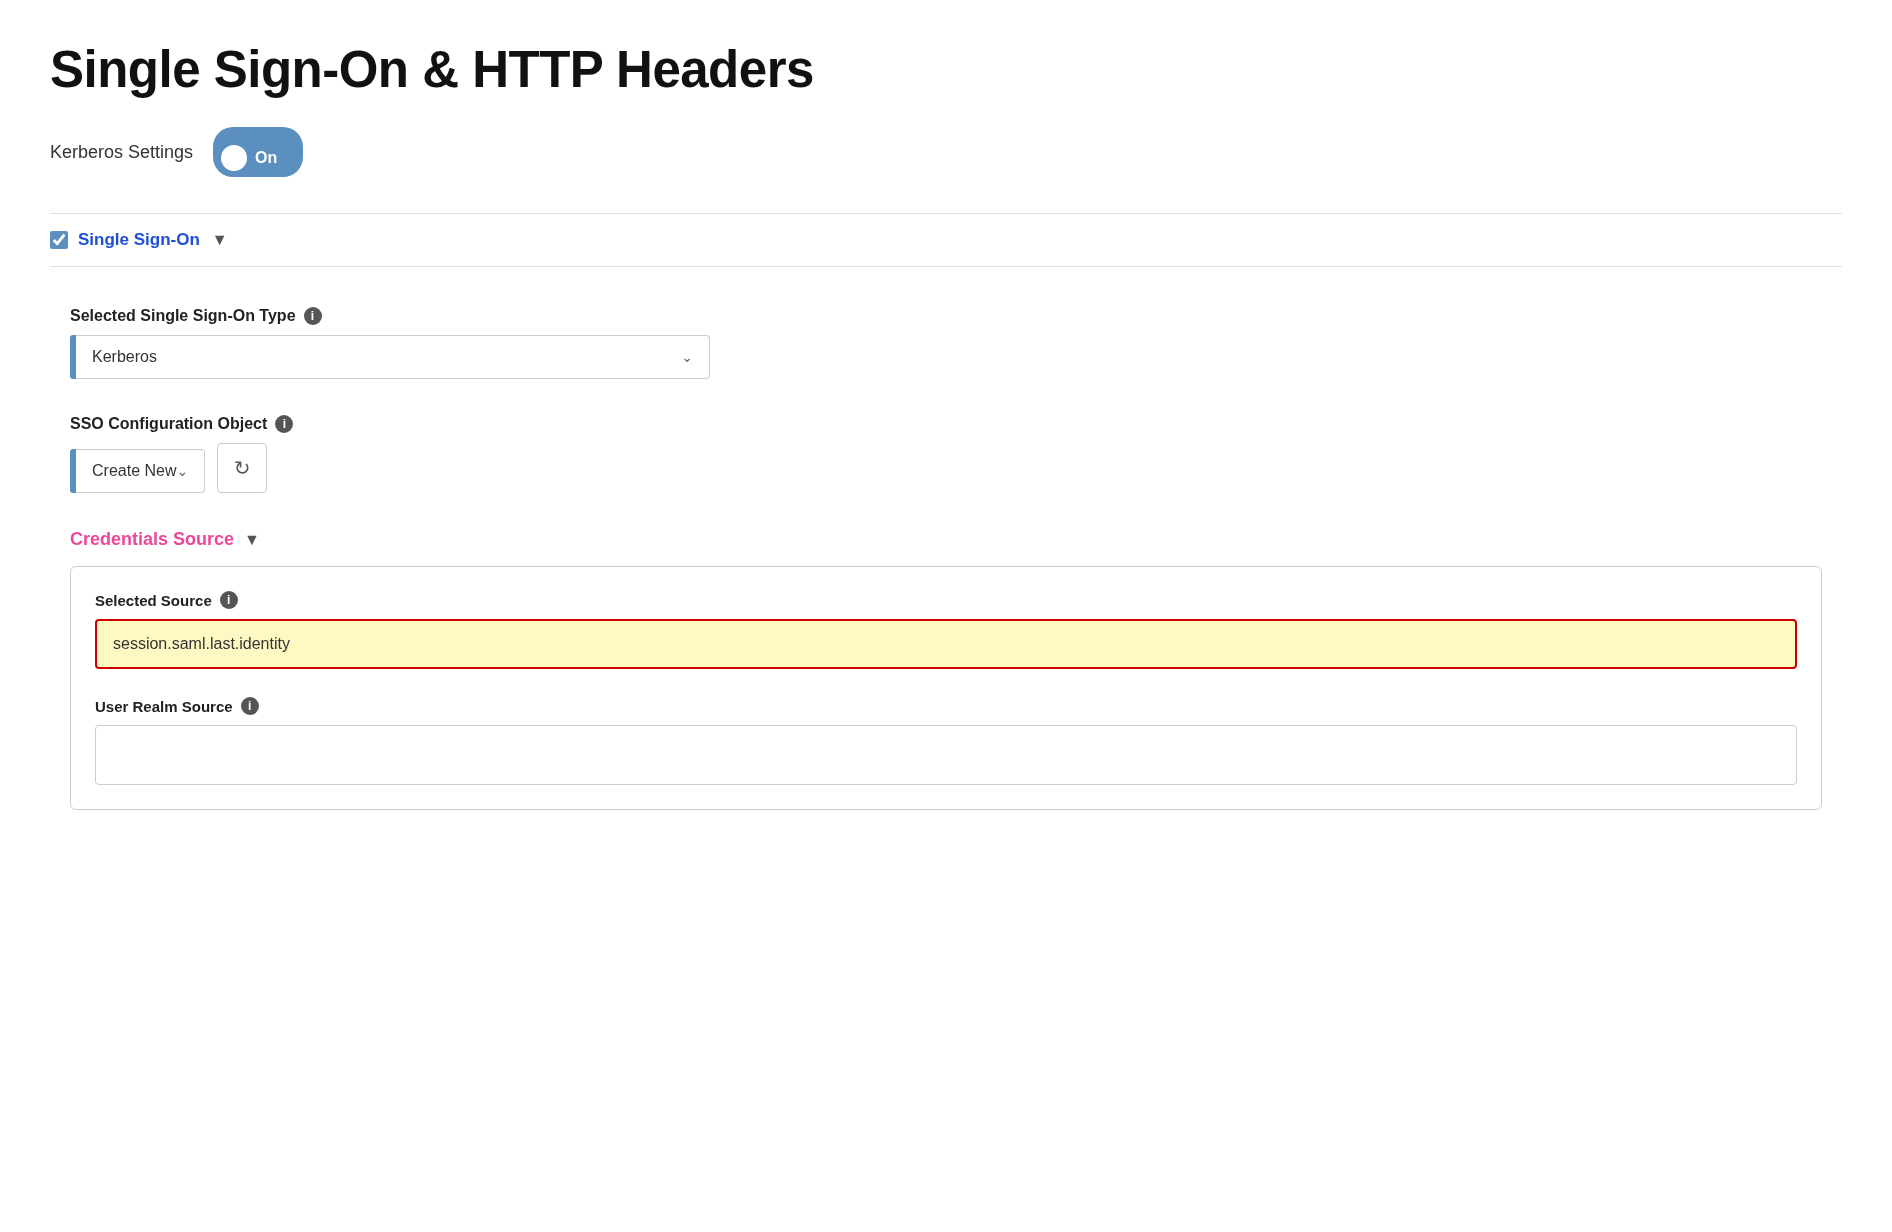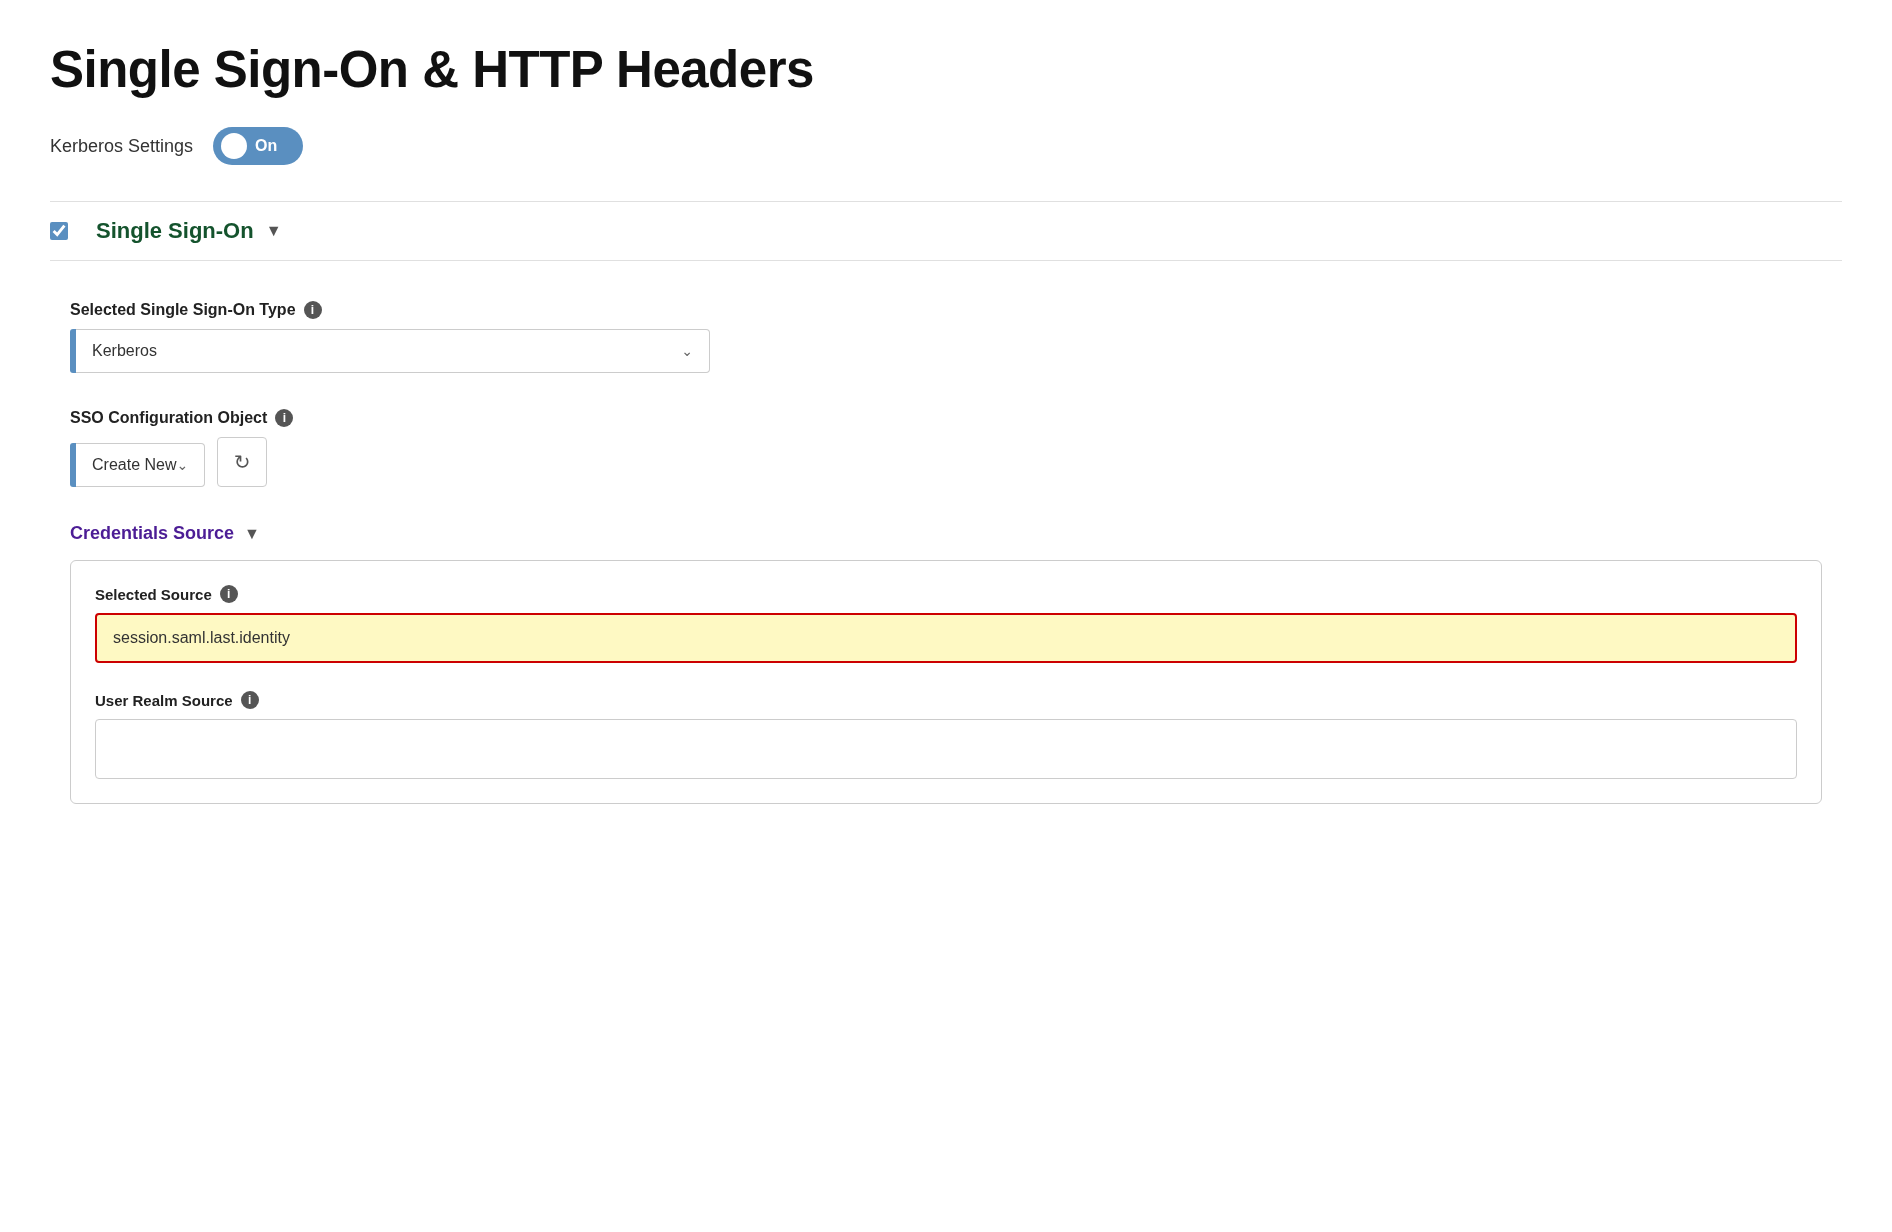--- a/index.html
+++ b/index.html
@@ -35,21 +35,21 @@
       font-size: 18px;
       font-weight: 500;
       color: #333333;
     }
 
     .toggle-switch {
       display: inline-flex;
       align-items: center;
       background: #5a8fc0;
       border-radius: 20px;
-      padding: 6px 14px 6px 8px;
+      padding: 18px 14px 6px 8px;
       cursor: pointer;
       gap: 8px;
       min-width: 90px;
       position: relative;
     }
 
     .toggle-knob {
       width: 26px;
       height: 26px;
       background: #ffffff;
@@ -74,24 +74,23 @@
     }
 
     .section-checkbox {
       width: 18px;
       height: 18px;
       cursor: pointer;
       accent-color: #5a8fc0;
     }
 
     .section-title {
-      font-size: 22px;
-      font-weight: 700;
-      color: #14532d;
-      margin-left: 18px;
+      font-size: 17px;
+      font-weight: 700;
+      color: #1d4ed8;
     }
 
     .chevron-down-icon {
       font-size: 16px;
       color: #555555;
       cursor: pointer;
       margin-left: 2px;
     }
 
     .section-content {
@@ -184,21 +183,21 @@
     .credentials-section-header {
       display: flex;
       align-items: center;
       gap: 8px;
       margin-bottom: 16px;
     }
 
     .credentials-title {
       font-size: 18px;
       font-weight: 700;
-      color: #4c1d95;
+      color: #ec4899;
     }
 
     .credentials-box {
       border: 1px solid #cccccc;
       border-radius: 6px;
       padding: 24px;
       background: #ffffff;
     }
 
     .sub-field-label {

